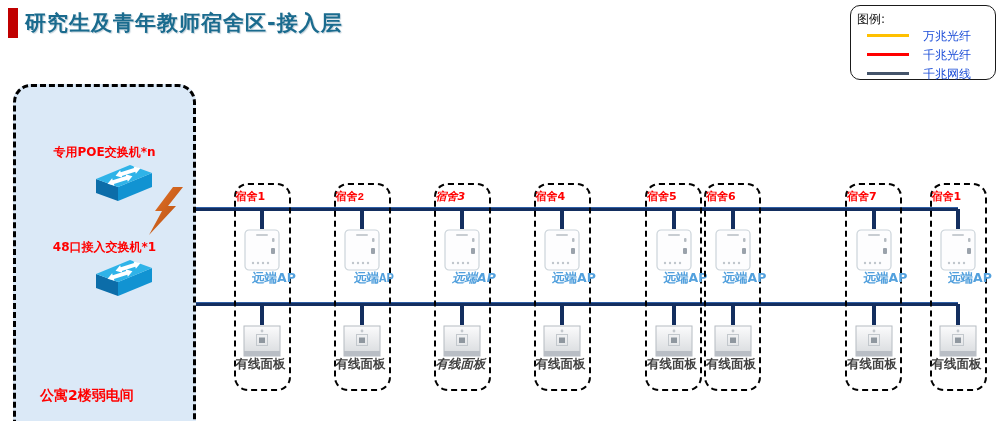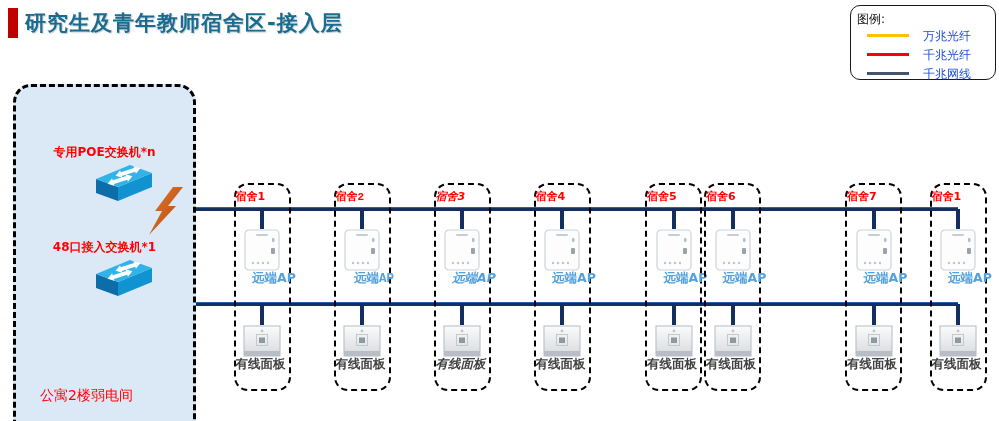--- a/index.html
+++ b/index.html
@@ -21,21 +21,21 @@
   .legend-row.r0 { top:22px; } .legend-row.r1 { top:41px; } .legend-row.r2 { top:60px; }
   .legend-swatch { position:absolute; left:16px; top:6px; width:42px; height:3px; }
   .legend-label { position:absolute; left:72px; top:0; font-size:12px; color:#1d4ed8; }
 
   
   .equip-room { position:absolute; left:13px; top:84px; width:183px; height:388px;
                 background:#dbe9f7; border:3px dashed #000; border-radius:18px; }
   .switch-label { position:absolute; width:100%; text-align:center; font-size:12px;
                   font-weight:bold; color:#ff0000; }
   .poe-label { top:57px; } .access-label { top:152px; }
-  .room-label { position:absolute; left:24px; top:300px; font-size:14px; font-weight:normal; color:#ff0000; }
+  .room-label { position:absolute; left:24px; top:300px; font-size:14px; font-weight:bold; color:#ff0000; }
   .switch-icon { position:absolute; left:76px; width:64px; height:46px; }
   .poe-switch { top:72px; } .access-switch { top:167px; }
 
   
   .h-line { position:absolute; left:115px; width:843px; height:4px;
             background:#132e5f; border-top:1px solid #2f5fa5; }
   .h-line.l1 { top:207px; } .h-line.l2 { top:302px; }
   .v-line { position:absolute; width:4px; background:#132e5f; }
   .v-poe { left:115px; top:192px; height:17px; }
   .v-access { left:115px; top:287px; height:17px; }

